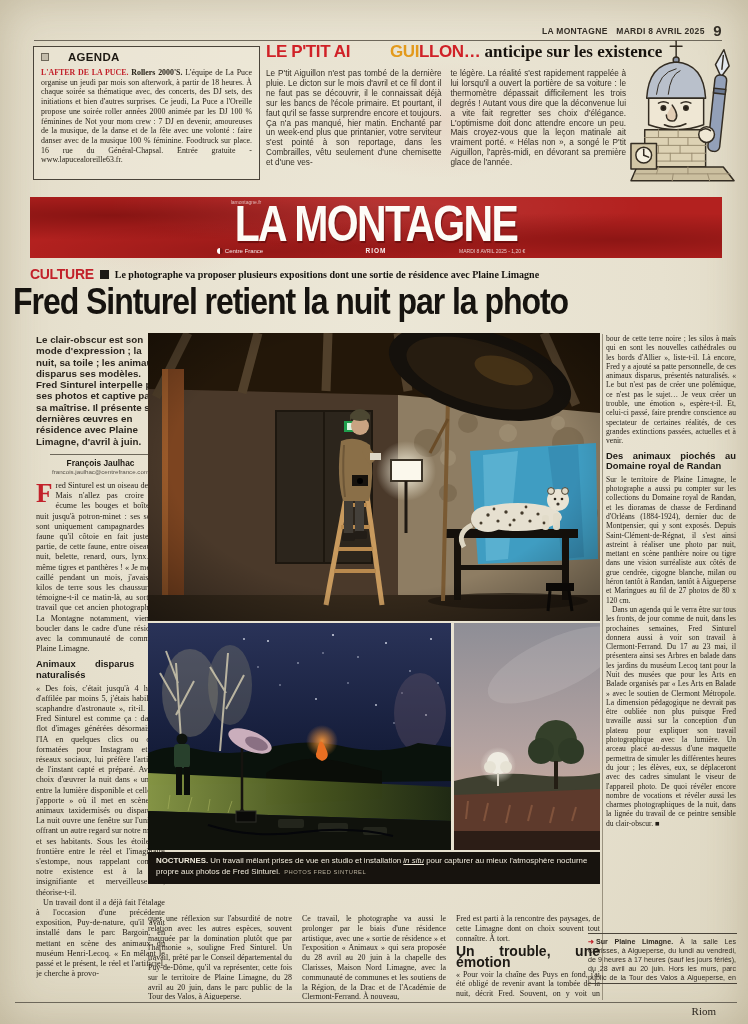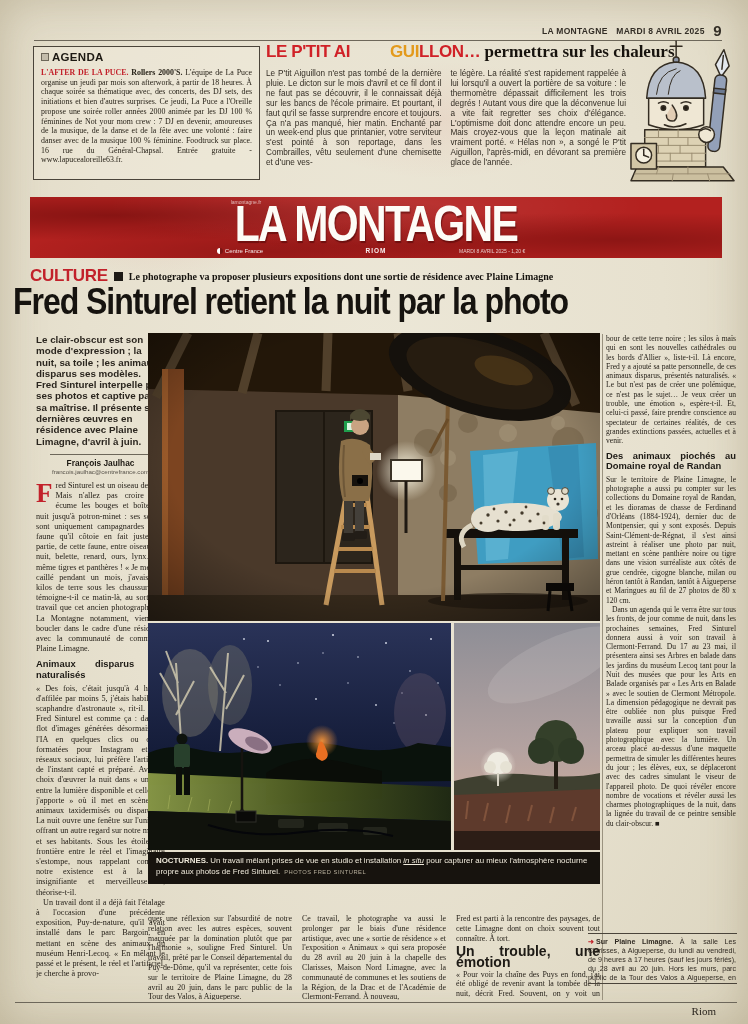--- a/index.html
+++ b/index.html
@@ -13,21 +13,21 @@
   .bleed { position:absolute; border-radius:50%; pointer-events:none; }
 
   
   .topbar { position:absolute; top:22px; right:26px; font-family:"Liberation Sans",sans-serif; font-weight:bold; font-size:8.5px; color:#332e26; letter-spacing:.3px; }
   .topbar .sep { display:inline-block; width:6px; }
   .topbar .pageno { font-size:15px; margin-left:6px; vertical-align:-2px; }
   .toprule { position:absolute; top:40px; left:34px; right:26px; border-top:1.6px solid #6d675a; }
 
   
   .agenda { position:absolute; left:33px; top:46px; width:227px; height:134px; border:1.4px solid #4a443a; padding:4px 7px 5px; background:rgba(244,239,224,.35); }
-  .agenda-head { display:flex; align-items:center; gap:3px; margin-bottom:5px; }
+  .agenda-head { display:flex; align-items:center; gap:19px; margin-bottom:5px; }
   .agenda-marker { width:8px; height:8px; background:#c3bcab; border:1px solid #6d675a; }
   .agenda-title { font-family:"Liberation Sans",sans-serif; font-weight:bold; font-size:11.5px; letter-spacing:.3px; color:#1d1913; }
   .agenda-text { font-size:7.9px; line-height:9.7px; text-align:justify; color:#282319; }
   .lead-red { color:#c2212a; font-weight:bold; }
   .lead-bold { font-weight:bold; }
 
   
   .aiguillon { position:absolute; left:266px; top:42px; width:360px; }
   .aig-title { white-space:nowrap; font-size:17px; }
   .aig-title .rouge { font-family:"Liberation Sans",sans-serif; font-weight:bold; letter-spacing:-.4px; }
@@ -47,21 +47,21 @@
   }
   .mast-title { margin-top:1px; text-align:center; color:#fdfcf7; font-family:"Liberation Sans",sans-serif; font-weight:bold; font-size:50px; line-height:52px; letter-spacing:-2px; transform:scaleX(.82); text-shadow:1px 2px 1px rgba(60,0,0,.45); }
   .mast-site { position:absolute; top:2px; left:29%; font-family:"Liberation Sans",sans-serif; font-size:5px; color:rgba(255,255,255,.65); }
   .mast-brand { position:absolute; bottom:4px; left:27%; font-family:"Liberation Sans",sans-serif; font-size:6px; color:rgba(255,255,255,.9); }
   .mast-brand .dot { display:inline-block; width:6px; height:6px; border-radius:50%; background:linear-gradient(90deg,#fff 50%, #7a1513 50%); vertical-align:-1px; margin-right:2px; }
   .mast-edition { position:absolute; bottom:4px; left:0; right:0; text-align:center; font-family:"Liberation Sans",sans-serif; font-weight:bold; font-size:6.5px; color:rgba(255,255,255,.92); letter-spacing:1px; }
   .mast-issue { position:absolute; bottom:4px; left:62%; font-family:"Liberation Sans",sans-serif; font-size:5px; color:rgba(255,255,255,.75); }
 
   
   .kicker { position:absolute; left:30px; top:266px; display:flex; align-items:center; gap:6px; }
-  .kicker-section { color:#c2212a; font-family:"Liberation Sans",sans-serif; font-weight:bold; font-size:17px; letter-spacing:-.3px; }
+  .kicker-section { color:#c2212a; font-family:"Liberation Sans",sans-serif; font-weight:bold; font-size:14px; letter-spacing:-.3px; }
   .kicker-square { width:9px; height:9px; background:#1d1a16; }
   .kicker-text { font-weight:bold; font-size:10px; color:#15120e; }
   .headline { position:absolute; left:13px; top:281px; width:828px; font-family:"Liberation Sans",sans-serif; font-weight:bold; font-size:36px; letter-spacing:-1.2px; color:#16130f; transform:scaleX(.89); transform-origin:left top; }
 
   
   .leftcol { position:absolute; left:15px; top:334px; width:129px; height:668px; overflow:hidden;margin-left:21px; }
   .standfirst { font-family:"Liberation Sans",sans-serif; font-weight:bold; font-size:9.8px; line-height:11.3px; color:#2b261f; }
   .byline-rule { border-top:1px solid #6d675a; margin:7px 14px 3px; }
   .byline { text-align:center; font-family:"Liberation Sans",sans-serif; font-weight:bold; font-size:8.3px; color:#1d1913; }
   .byline-email { text-align:center; font-family:"Liberation Sans",sans-serif; font-size:6.2px; color:#57524a; margin-bottom:6px; }
@@ -124,21 +124,21 @@
       <span class="agenda-marker"></span>
       <span class="agenda-title">AGENDA</span>
     </div>
     <div class="agenda-text">
       <span class="lead-red">L'AFTER DE LA PUCE. </span><span class="lead-bold">Rollers 2000'S. </span><span>L'équipe de La Puce organise un jeudi par mois son afterwork, à partir de 18 heures. À chaque soirée sa thématique avec, des concerts, des DJ sets, des initiations et bien d'autres surprises. Ce jeudi, La Puce a l'Oreille propose une soirée roller années 2000 animée par les DJ 100 % féminines de Not your mom crew : 7 DJ en devenir, amoureuses de la musique, de la danse et de la fête avec une volonté : faire danser avec de la musique 100 % féminine. Foodtruck sur place. 16 rue du Général-Chapsal. Entrée gratuite - www.lapucealoreille63.fr.</span>
     </div>
   </div>
 
   <div class="aiguillon">
     <div class="aig-title">
-      <span class="rouge aig-r1">LE P'TIT AI</span><span class="rouge aig-r2">GUI</span><span class="rouge aig-r3">LLON…</span><span class="noir"> permettra sur les chaleurs</span>
+      <span class="rouge aig-r1">LE P'TIT AI</span><span class="rouge aig-r2">GUI</span><span class="rouge aig-r3">LLON…</span><span class="noir"> anticipe sur les existence</span>
     </div>
     <div class="aig-cols">
       <div class="aig-col">Le P'tit Aiguillon n'est pas tombé de la dernière pluie. Le dicton sur le mois d'avril et ce fil dont il ne faut pas se découvrir, il le connaissait déjà sur les bancs de l'école primaire. Et pourtant, il faut qu'il se fasse surprendre encore et toujours. Ça n'a pas manqué, hier matin. Enchanté par un week-end plus que printanier, votre serviteur s'est pointé à son reportage, dans les Combrailles, vêtu seulement d'une chemisette et d'une ves-</div>
       <div class="aig-col">te légère. La réalité s'est rapidement rappelée à lui lorsqu'il a ouvert la portière de sa voiture : le thermomètre dépassait difficilement les trois degrés ! Autant vous dire que la déconvenue lui a vite fait regretter ses choix d'élégance. L'optimisme doit donc attendre encore un peu. Mais croyez-vous que la leçon matinale ait vraiment porté. « Hélas non », a songé le P'tit Aiguillon, l'après-midi, en dévorant sa première glace de l'année.</div>
     </div>
   </div>
 
   <div class="cartoon">
     <svg width="110" height="160" viewBox="0 0 112 158">
       <g stroke="#332c22" stroke-width="1.5" stroke-linejoin="round" stroke-linecap="round">

